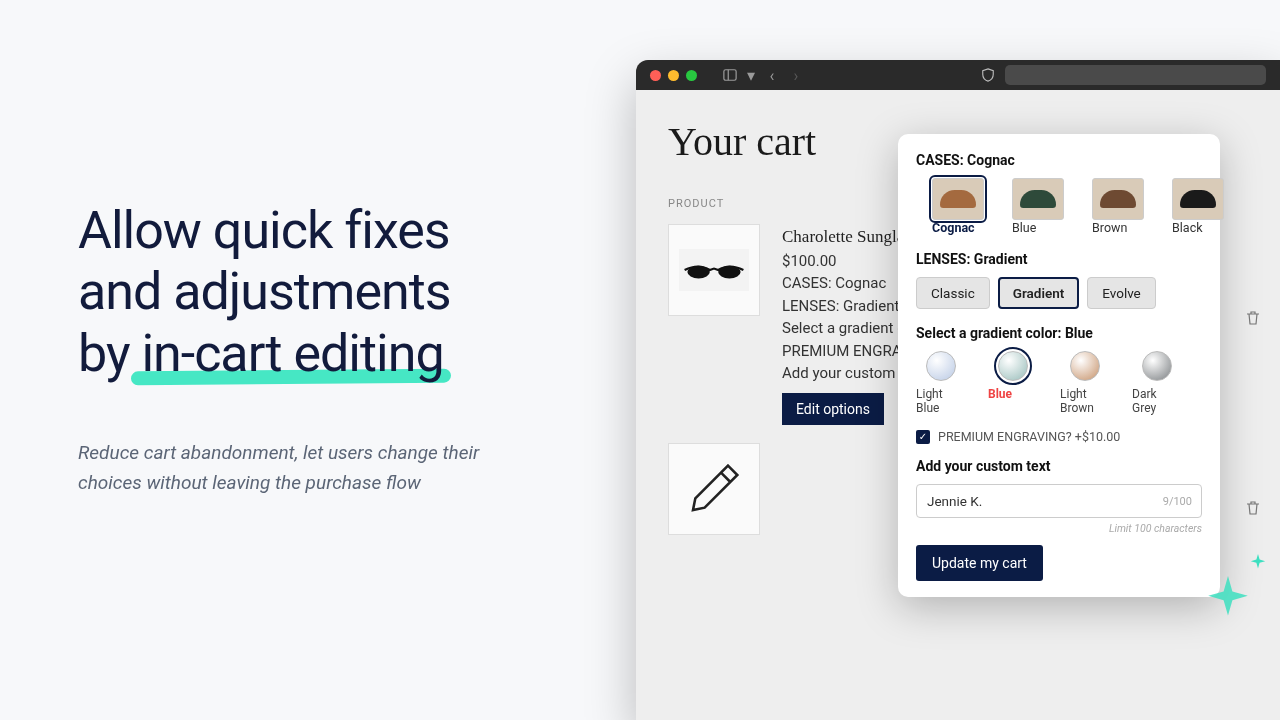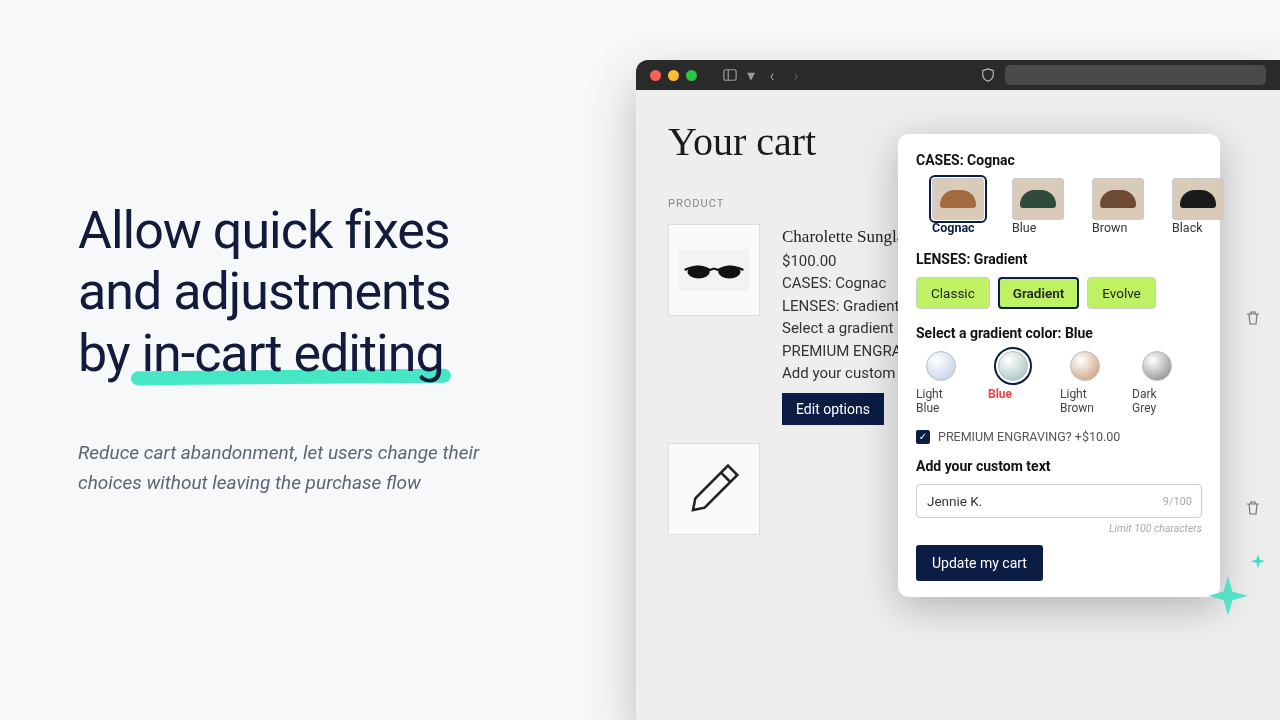--- a/index.html
+++ b/index.html
@@ -42,21 +42,21 @@
     box-shadow:0 10px 40px rgba(0,0,0,0.25);
   }
   .sect-label { font-size:14px; font-weight:700; color:#111; margin-bottom:10px;}
   .swatch-row { display:flex; gap:12px; margin-bottom:16px; }
   .swatch-item { font-size:12.5px; color:#333;padding-left:16px; }
   .swatch-item.sel .swatch-box { outline:2px solid #0b1c45; outline-offset:1px;}
   .swatch-item.sel .swatch-label{ font-weight:700; color:#0b1c45; }
   .swatch-box { width:52px; height:42px; border:1px solid #ccc; border-radius:3px; background:#d9cbb8; display:flex; align-items:center; justify-content:center;}
   .case-shape { width:36px; height:18px; border-radius:18px 18px 4px 4px; }
   .chip-row { display:flex; gap:8px; margin-bottom:16px; }
-  .chip { padding:7px 14px; border:1px solid #ccc; border-radius:4px; font-size:13.5px; color:#222; background:#bef264; cursor:pointer;}
+  .chip { padding:7px 14px; border:1px solid #ccc; border-radius:4px; font-size:13.5px; color:#222; background:#e5e5e5; cursor:pointer;}
   .chip.sel { border:2px solid #0b1c45; font-weight:600; padding:6px 13px;}
   .circle-row { display:flex; gap:22px; margin-bottom:14px;}
   .circle-item { text-align:left; font-size:12px; color:#444; width:50px;}
   .circle { width:30px; height:30px; border-radius:50%; margin:0 auto 6px auto; border:1px solid #bbb;}
   .circle-item.sel .circle { outline:2px solid #0b1c45; outline-offset:2px;}
   .circle-item.sel { font-weight:700; color:#ef4444;}
   .checkline { display:flex; align-items:center; gap:8px; font-size:12.5px; color:#555; margin-bottom:14px; text-transform:uppercase;}
   .checkbox { width:14px; height:14px; background:#0b1c45; border-radius:2px; display:flex; align-items:center; justify-content:center; color:#fff; font-size:10px;}
   .text-input-wrap{ position:relative; margin-bottom:4px;}
   .text-input { width:100%; padding:8px 54px 8px 10px; border:1px solid #ccc; border-radius:4px; font-size:13.5px; color:#333;}

